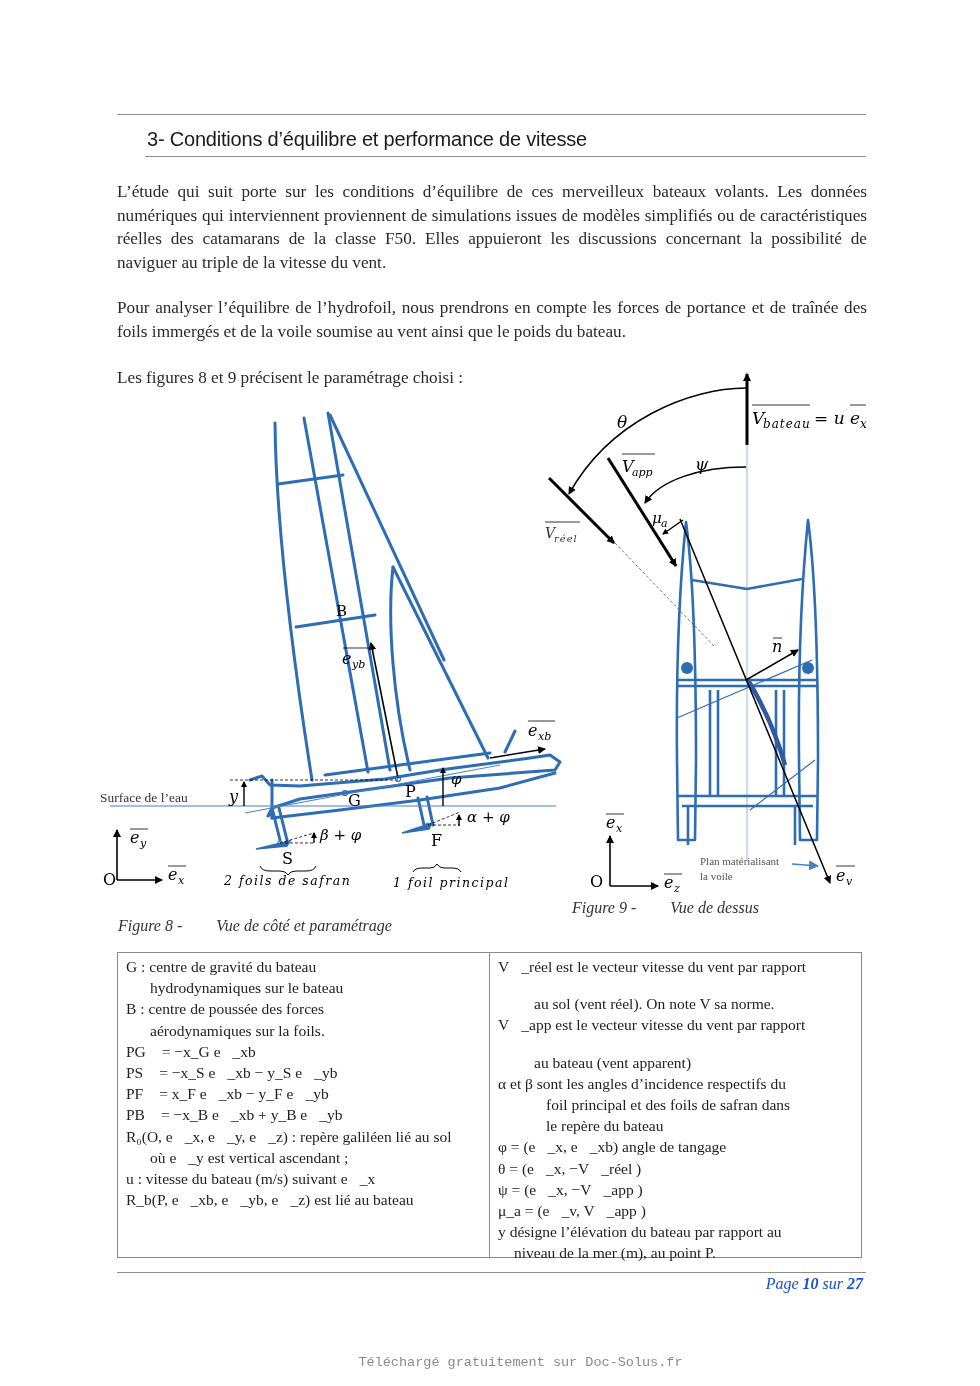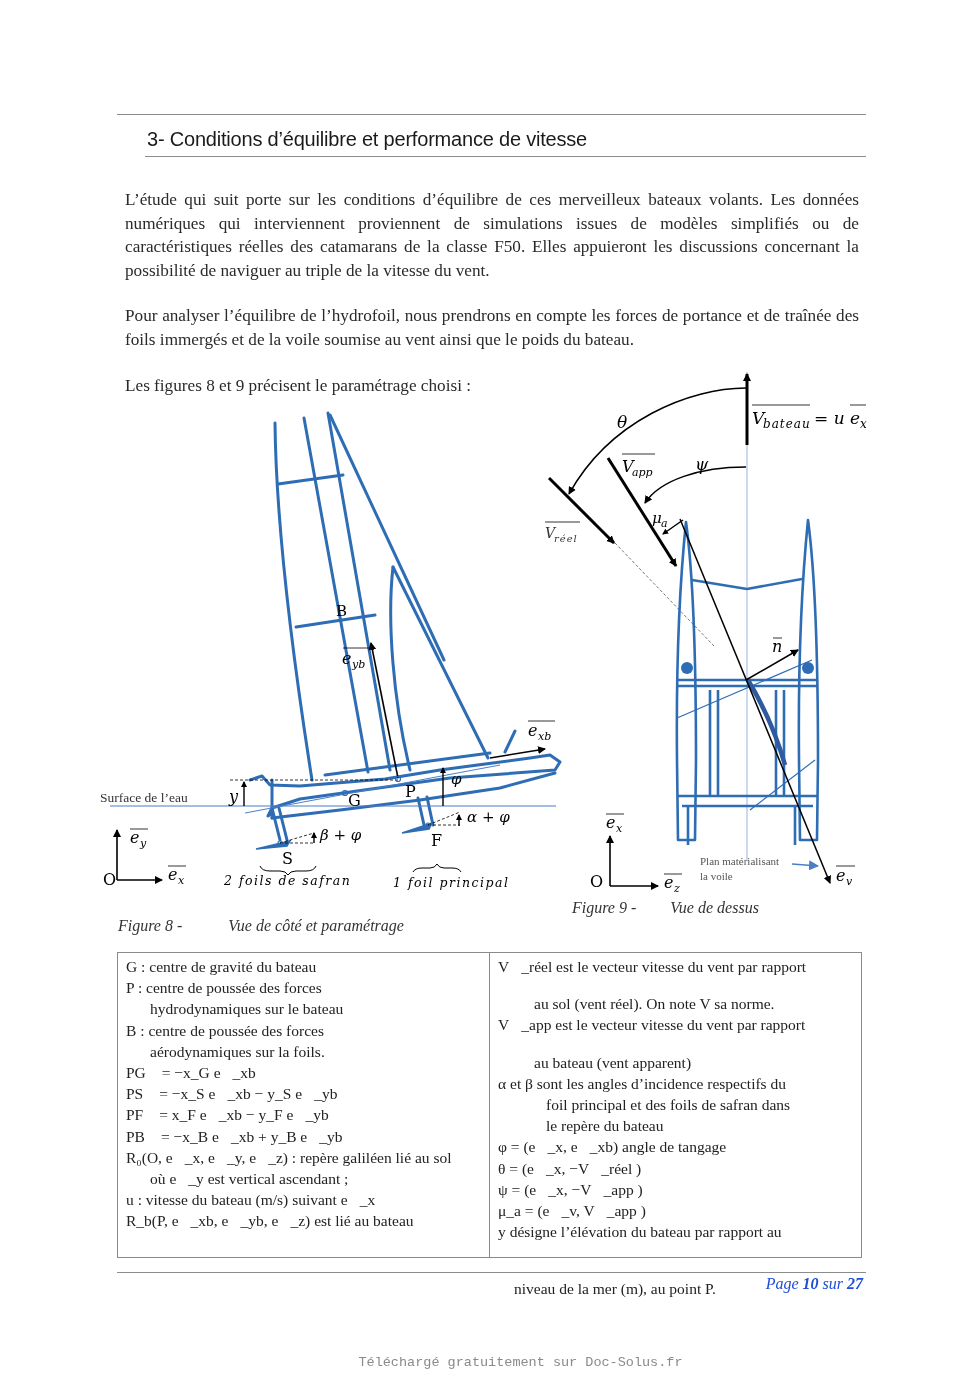--- a/index.html
+++ b/index.html
@@ -4,33 +4,33 @@
 <style>
   html, body { margin: 0; padding: 0; background: #ffffff; }
   body { width: 980px; height: 1386px; position: relative; overflow: hidden;
          font-family: "DejaVu Serif", "Liberation Serif", serif; color: #262626; }
   .abs { position: absolute; }
   .rule { position: absolute; height: 1px; background: #8c8c8c; }
   .section-title { position: absolute; left: 147px; top: 128px; font-family: "Liberation Sans", sans-serif;
                    font-size: 20px; color: #1a1a1a; letter-spacing: -0.2px; }
   .para { position: absolute; left: 117px; width: 750px; font-family: "Liberation Serif", serif;
           font-size: 17.2px; line-height: 23.5px; color: #2a2a2a; text-align: justify; }
-  .para p { margin: 8px; }
+  .para p { margin: 0; }
   .caption { position: absolute; font-family: "Liberation Serif", serif; font-style: italic; font-size: 16px; color: #333; }
   .legend-box { position: absolute; left: 117px; top: 952px; width: 745px; height: 306px;
                 border: 1px solid #8a8a8a; box-sizing: border-box; display: flex; }
   .legend-col { box-sizing: border-box; padding: 3px 22px 0 8px;
                 font-family: "Liberation Serif", serif; font-size: 15.5px; line-height: 21.2px; color: #222; }
   .legend-col.left { width: 373px; border-right: 1px solid #8a8a8a; }
   .legend-col.right { width: 372px; }
   .legend-line { white-space: nowrap; }
   .ind1 { padding-left: 24px; }
   .ind2 { padding-left: 36px; margin-top: 16px; }
   .ind3 { padding-left: 48px; }
-  .ind4 { padding-left: 16px; margin-top: 36px; }
+  .ind4 { padding-left: 16px; }
   .page-num { position: absolute; right: 117px; top: 1275px; font-family: "Liberation Serif", serif;
               font-style: italic; font-size: 16px; color: #1d4ed8; }
   .page-num b { font-style: italic; }
   .footer { position: absolute; left: 0; width: 953px; top: 1355px; text-align: center;
             font-family: "Liberation Mono", monospace; font-size: 13.5px; color: #8a8a8a; padding-left: 44px; }
   svg text { font-family: "DejaVu Serif", serif; }
   .it { font-style: italic; }
 </style>
 </head>
 <body>
@@ -229,31 +229,30 @@
     <text class="it" x="664" y="888" font-size="16">e</text>
     <text class="it" x="674" y="892" font-size="11">z</text>
   </g>
   <text x="590" y="887" font-size="16">O</text>
   <text x="700" y="865" font-size="11" fill="#555" style="font-family:'Liberation Serif',serif;">Plan matérialisant</text>
   <text x="700" y="880" font-size="11" fill="#555" style="font-family:'Liberation Serif',serif;">la voile</text>
 </svg>
 
 <div class="caption" style="left:118px; top:917px;">
   <span>Figure 8 -</span>
-  <span style="margin-left:42px;text-align:center;">Vue de côté et paramétrage</span>
+  <span style="margin-left:30px;text-align:center;">Vue de côté et paramétrage</span>
 </div>
 <div class="caption" style="left:572px; top:899px;">
   <span>Figure 9 -</span>
   <span style="margin-left:30px;">Vue de dessus</span>
 </div>
 
 <div class="legend-box">
   <div class="legend-col left" id="legend-left">
       <div class="legend-line">G : centre de gravité du bateau</div>
-      <div class="legend-line">P : centre de poussée des forces</div>
       <div class="legend-line ind1">hydrodynamiques sur le bateau</div>
       <div class="legend-line">B : centre de poussée des forces</div>
       <div class="legend-line ind1">aérodynamiques sur la foils.</div>
       <div class="legend-line">PG⃗ = −x_G e⃗_xb</div>
       <div class="legend-line">PS⃗ = −x_S e⃗_xb − y_S e⃗_yb</div>
       <div class="legend-line">PF⃗ = x_F e⃗_xb − y_F e⃗_yb</div>
       <div class="legend-line">PB⃗ = −x_B e⃗_xb + y_B e⃗_yb</div>
       <div class="legend-line">R₀(O, e⃗_x, e⃗_y, e⃗_z) : repère galiléen lié au sol</div>
       <div class="legend-line ind1">où e⃗_y est vertical ascendant ;</div>
       <div class="legend-line">u : vitesse du bateau (m/s) suivant e⃗_x</div>

